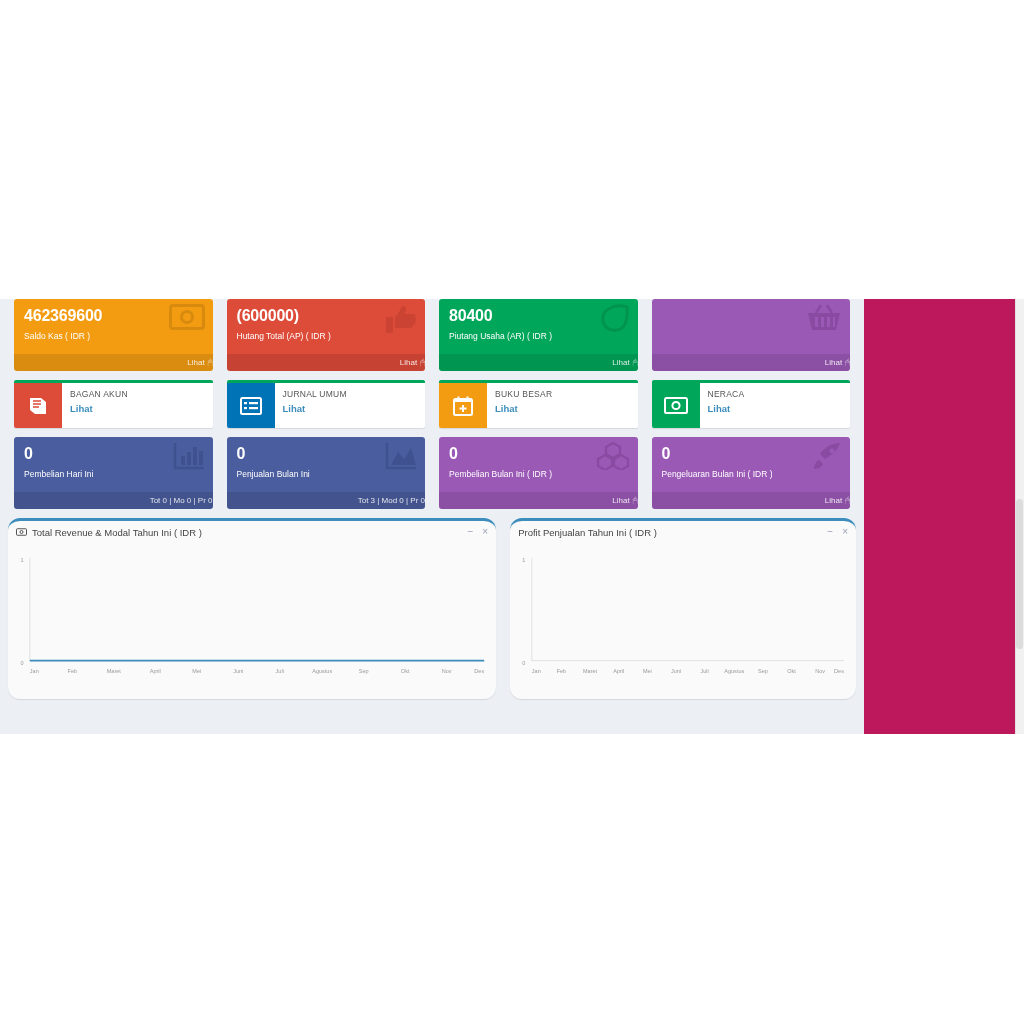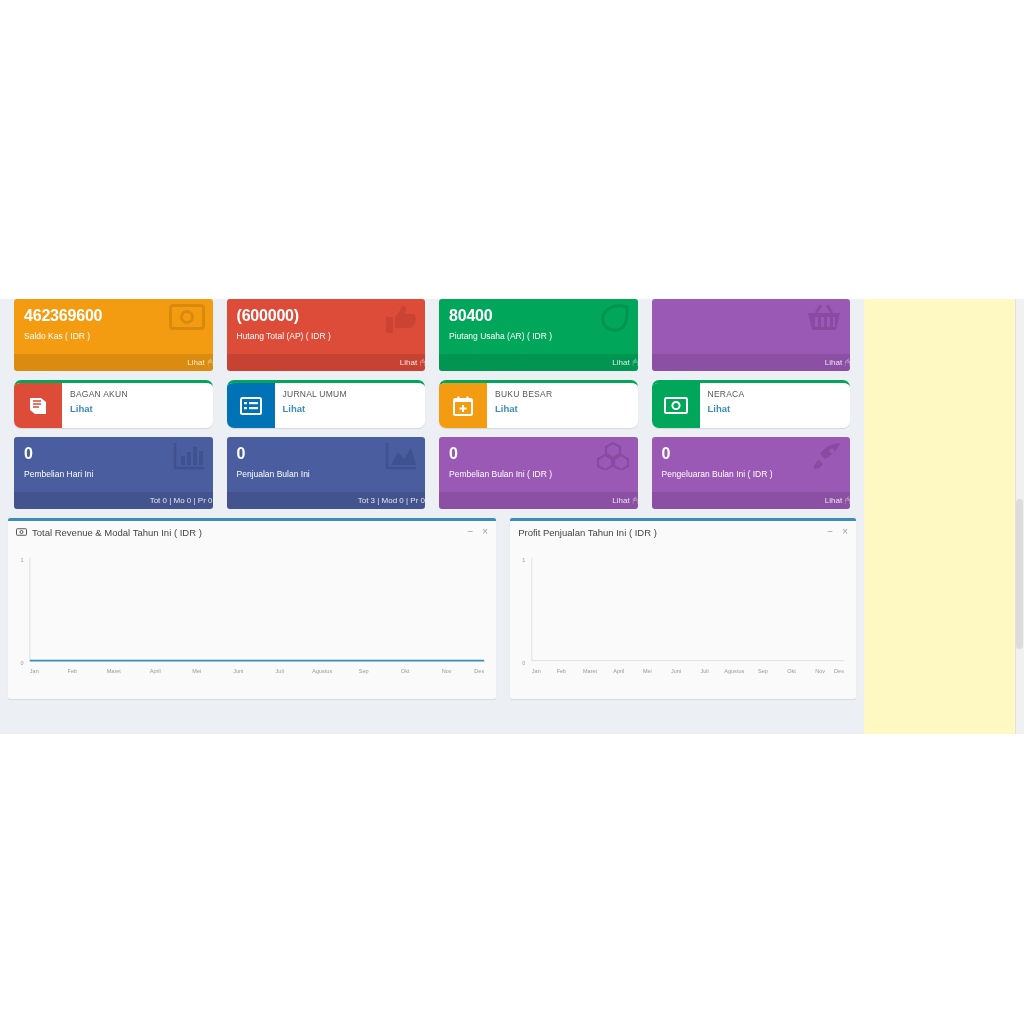--- a/index.html
+++ b/index.html
@@ -12,21 +12,21 @@
   .page {
     position: relative;
     width: 1024px; height: 1024px;
     background: #ffffff;
   }
   
   .viewport {
     position: absolute;
     left: 0; top: 299px;
     width: 1024px; height: 435px;
-    background: #fef9c3;
+    background: #be185d;
     overflow: hidden;
   }
   .content-wrap {
     position: absolute;
     left: 0; top: 0;
     width: 864px; height: 435px;
     background: #ecf0f5;
     padding: 0;
   }
   .scroll-track {
@@ -106,21 +106,21 @@
   .bg-purple { background: #9b59b6; }
   .bg-navy   { background: #4a5d9e; }
 
   
   .info-box {
     position: relative;
     flex: 1 1 0;
     height: 48px;
     background: #fff;
     border-top: 3px solid #00a65a;
-    border-radius: 7px;
+    border-radius: 2px;
     box-shadow: 0 1px 1px rgba(0,0,0,0.10);
     display: flex;
     overflow: hidden;
     justify-content: center;
   }
   .info-box-icon {
     width: 48px;
     height: 45px;
     display: flex;
     align-items: center;
@@ -156,21 +156,21 @@
   
   .charts-row {
     display: flex;
     gap: 14px;
     padding: 0 8px;
     margin-top: 9px;
   }
   .box {
     background: #fafafa;
     border-top: 3px solid #3c8dbc;
-    border-radius: 2px;
+    border-radius: 12px;
     box-shadow: 0 1px 1px rgba(0,0,0,0.10);
     display: flex;
     flex-direction: column;
   }
   .box.left  { width: 494px; }
   .box.right { width: 350px; }
   .box-header {
     height: 22px;
     display: flex;
     align-items: center;

